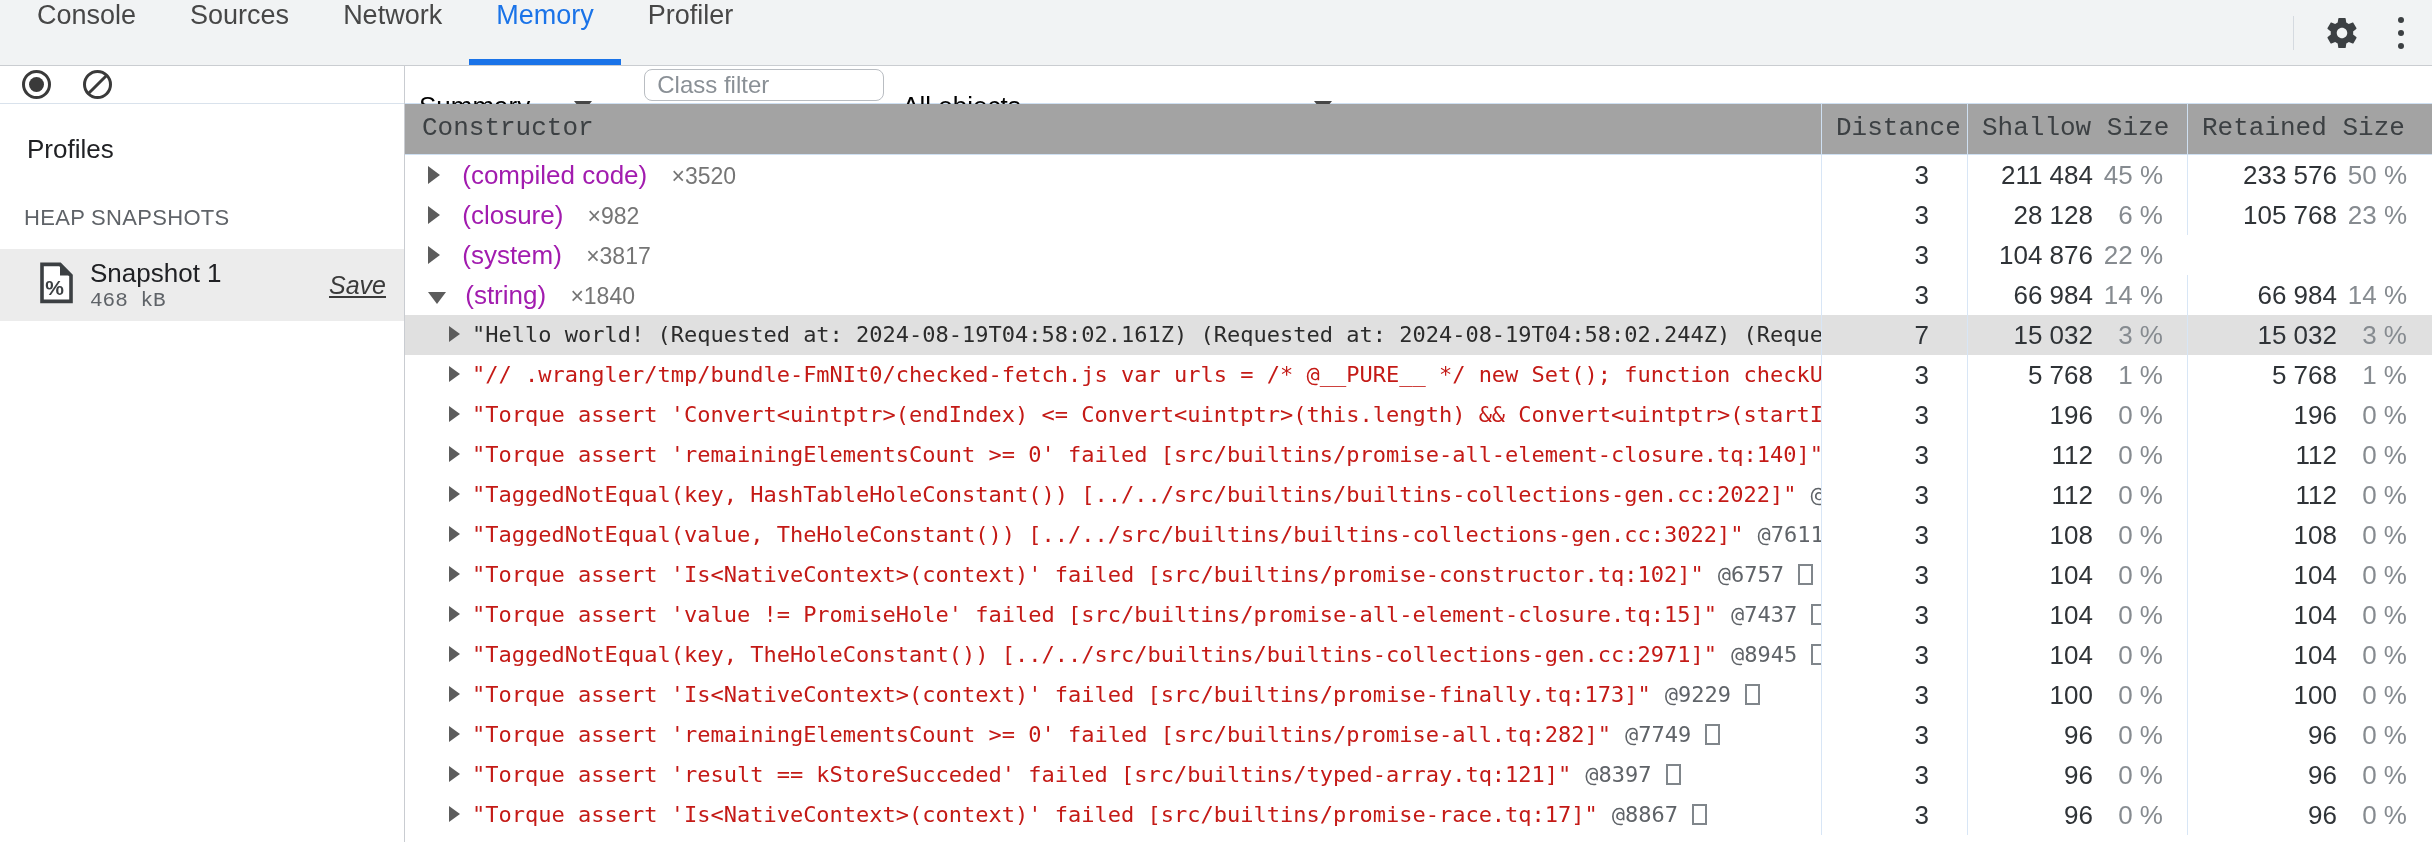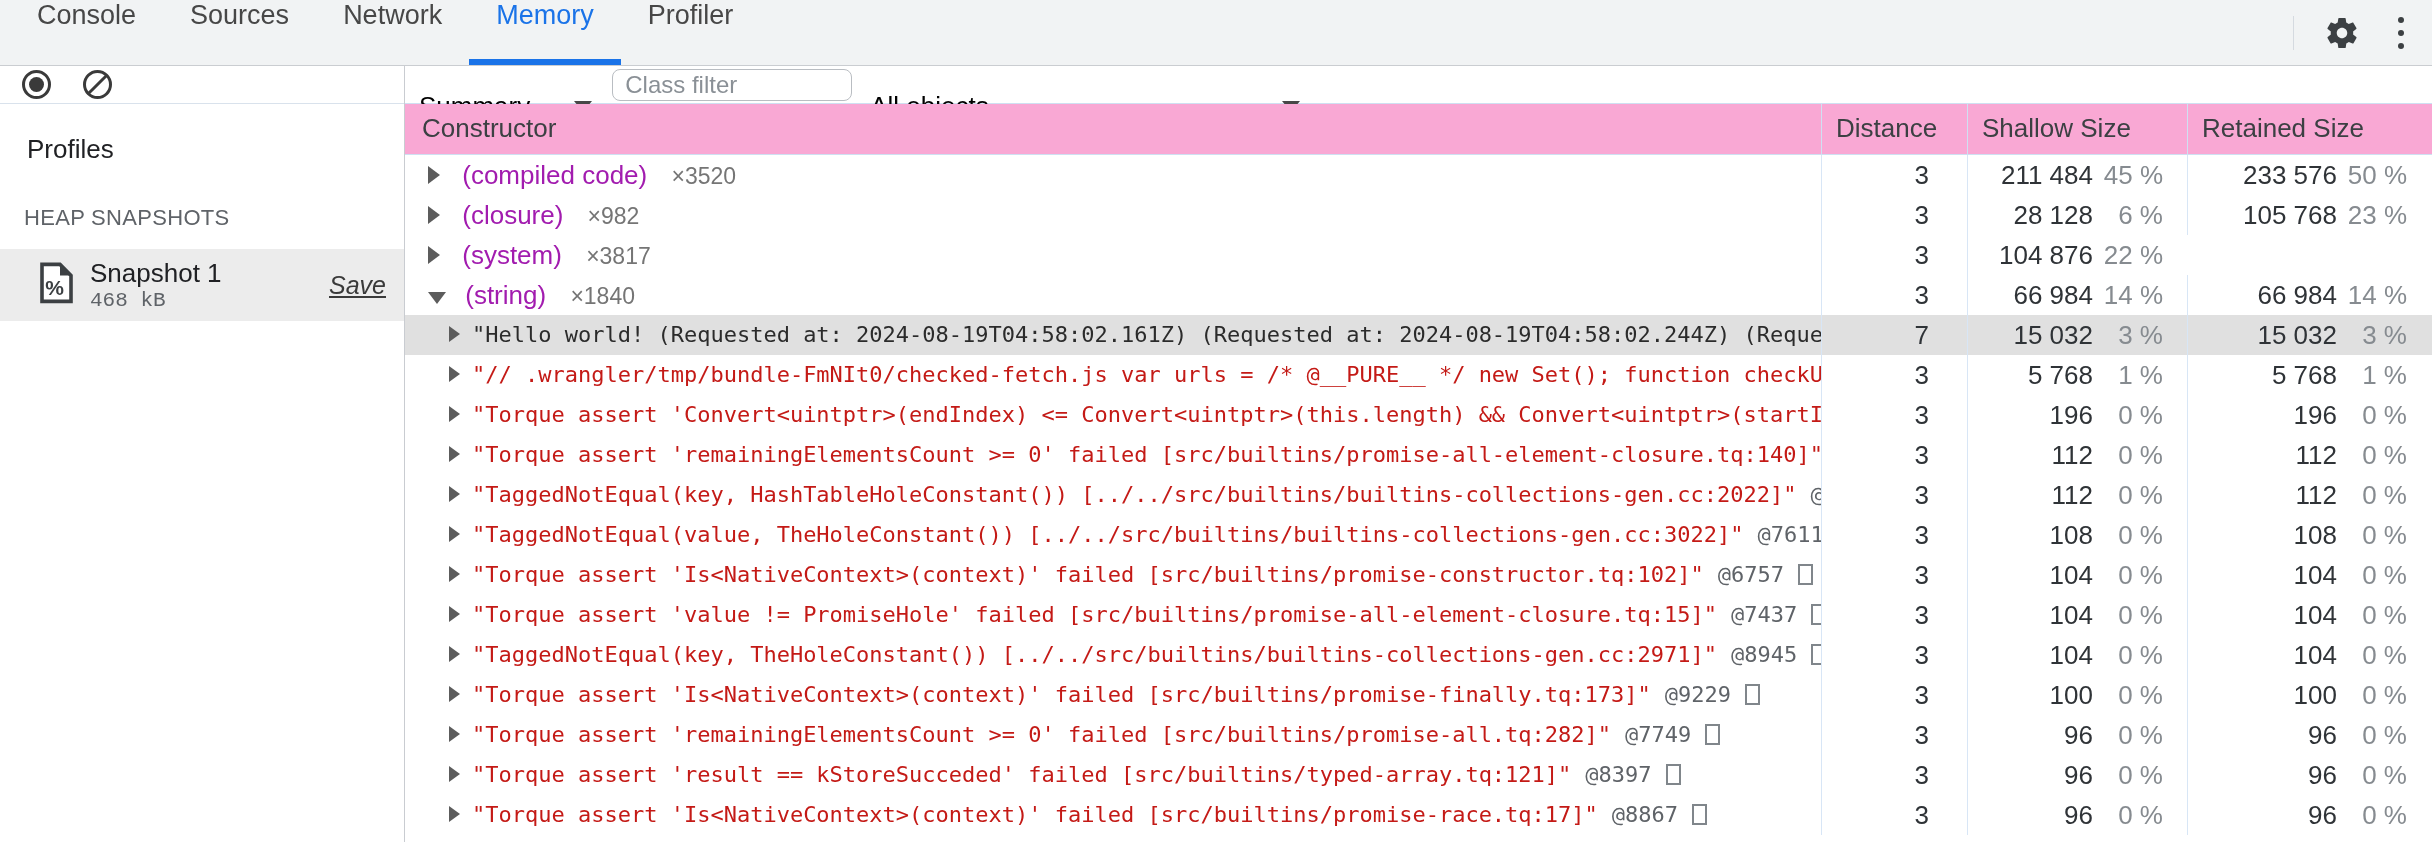--- a/index.html
+++ b/index.html
@@ -36,29 +36,29 @@
   .snapshot-size { font-size:21px; color:#5f6368; line-height:25px;font-family:Liberation Mono, monospace; }
   .save-link { font-size:25px; color:#3a3a3a; text-decoration:underline; cursor:pointer;font-style:italic; }
 
   
   .content { flex:1; display:flex; flex-direction:column; min-width:0; }
   .content-toolbar { height:38px; border-bottom:1px solid #cfe0f2; display:flex; align-items:center; padding-left:14px; }
   .select { display:flex; align-items:center; font-size:26px; color:#000000;margin-top:43px; }
   .tri-down { width:0; height:0; border-left:9px solid transparent; border-right:9px solid transparent;
     border-top:11px solid #474747; }
   .summary-select .sel-label { margin-right:44px; }
-  .filter-input { width:240px; height:32px; margin-left:20px; border:1px solid #b9bdc2; border-radius:8px;
+  .filter-input { width:240px; height:32px; margin-left:52px; border:1px solid #b9bdc2; border-radius:8px;
     font-size:24px; color:#1d4ed8; padding:0 12px; font-family:inherit; outline:none; background:#fff; }
   .filter-input::placeholder { color:#8a9096; }
   .objects-select { margin-left:18px; width:440px; justify-content:space-between; padding-right:10px; }
 
   
   .grid { flex:1; font-size:26px; color:#202124; overflow:hidden; }
   .grid-header, .grid-row { display:grid; grid-template-columns:1416px 146px 220px 244px; }
-  .grid-header { height:51px; line-height:49px; background:#f9a8d4; border-bottom:1px solid #cfe0f2; color:#3c4043; }
+  .grid-header { height:51px; line-height:49px; background:#a3a3a3; border-bottom:1px solid #cfe0f2; color:#3c4043;font-family:Liberation Mono, monospace; }
   .grid-header > div { border-left:1px solid #cfe0f2; padding-left:14px; overflow:hidden; white-space:nowrap; }
   .grid-header > div:first-child { border-left:none; padding-left:17px; }
   .grid-row { height:40px; line-height:40px; }
   .grid-row > div { border-left:1px solid #d8e6f6; overflow:hidden; }
   .grid-row > div:first-child { border-left:none; }
   .c-cons { white-space:nowrap; padding-left:23px; }
   .arrow { display:inline-block; width:0; height:0; border-top:9px solid transparent;
     border-bottom:9px solid transparent; border-left:12px solid #5c5c5c; margin-right:15px; }
   .expanded .arrow { border-left:9px solid transparent; border-right:9px solid transparent;
     border-top:12px solid #5c5c5c; border-bottom:none; margin-right:12px; }

